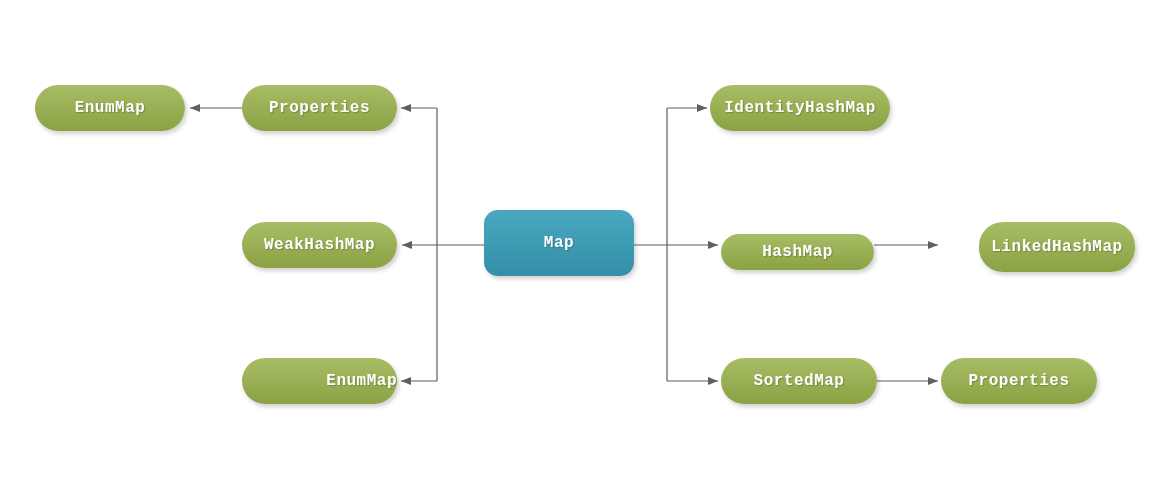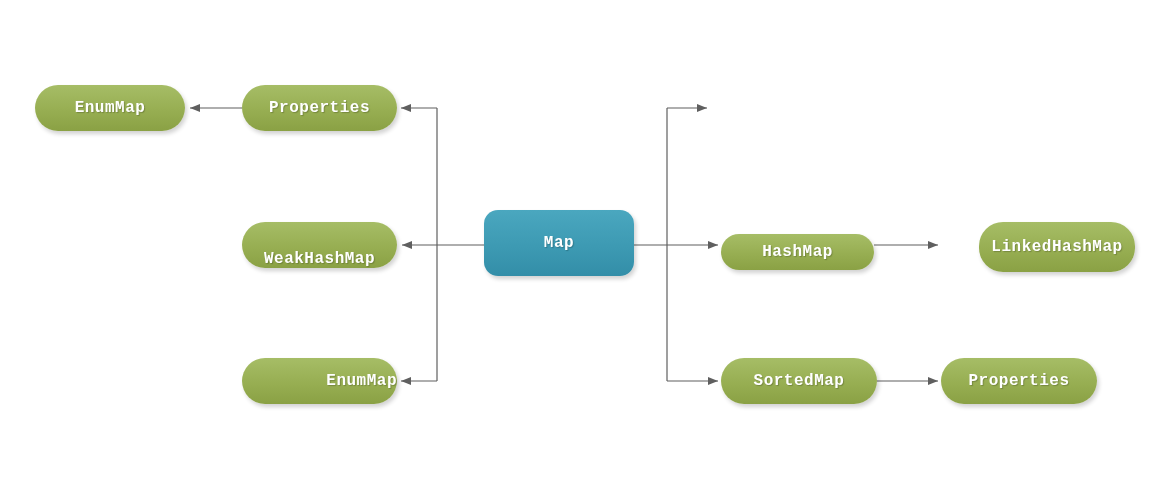--- a/index.html
+++ b/index.html
@@ -42,21 +42,21 @@
   }
   .root {
     background: linear-gradient(180deg, #4aa7bf 0%, #3d9ab3 55%, #338ea8 100%);
     border-radius: 14px;
     text-shadow: 1px 1px 1px rgba(20,60,70,0.35);
   }
   
   .n-treemap        { left: 35px;  top: 85px;  width: 150px; height: 46px; }
   .n-sortedmap      { left: 242px; top: 85px;  width: 155px; height: 46px; }
   .n-identityhashmap{ left: 710px; top: 85px;  width: 180px; height: 46px; }
-  .n-weakhashmap    { left: 242px; top: 222px; width: 155px; height: 46px; align-items: flex-end; }
+  .n-weakhashmap    { left: 242px; top: 222px; width: 155px; height: 46px; }
   .n-map            { left: 484px; top: 210px; width: 150px; height: 66px; }
   .n-hashmap        { left: 721px; top: 234px; width: 153px; height: 36px; }
   .n-linkedhashmap  { left: 979px; top: 222px; width: 156px; height: 50px; }
   .n-enummap        { left: 242px; top: 358px; width: 155px; height: 46px; justify-content: flex-end; }
   .n-hashtable      { left: 721px; top: 358px; width: 156px; height: 46px; }
   .n-properties     { left: 941px; top: 358px; width: 156px; height: 46px; }
 </style>
 </head>
 <body>
 
@@ -95,20 +95,23 @@
   </svg>
 
   <div class="node pill n-treemap">
     <span>EnumMap</span>
   </div>
 
   <div class="node pill n-sortedmap">
     <span>Properties</span>
   </div>
 
+  <div class="node pill n-identityhashmap">
+    <span>IdentityHashMap</span>
+  </div>
 
   <div class="node pill n-weakhashmap">
     <span>WeakHashMap</span>
   </div>
 
   <div class="node root n-map">
     <span>Map</span>
   </div>
 
   <div class="node pill n-hashmap">

